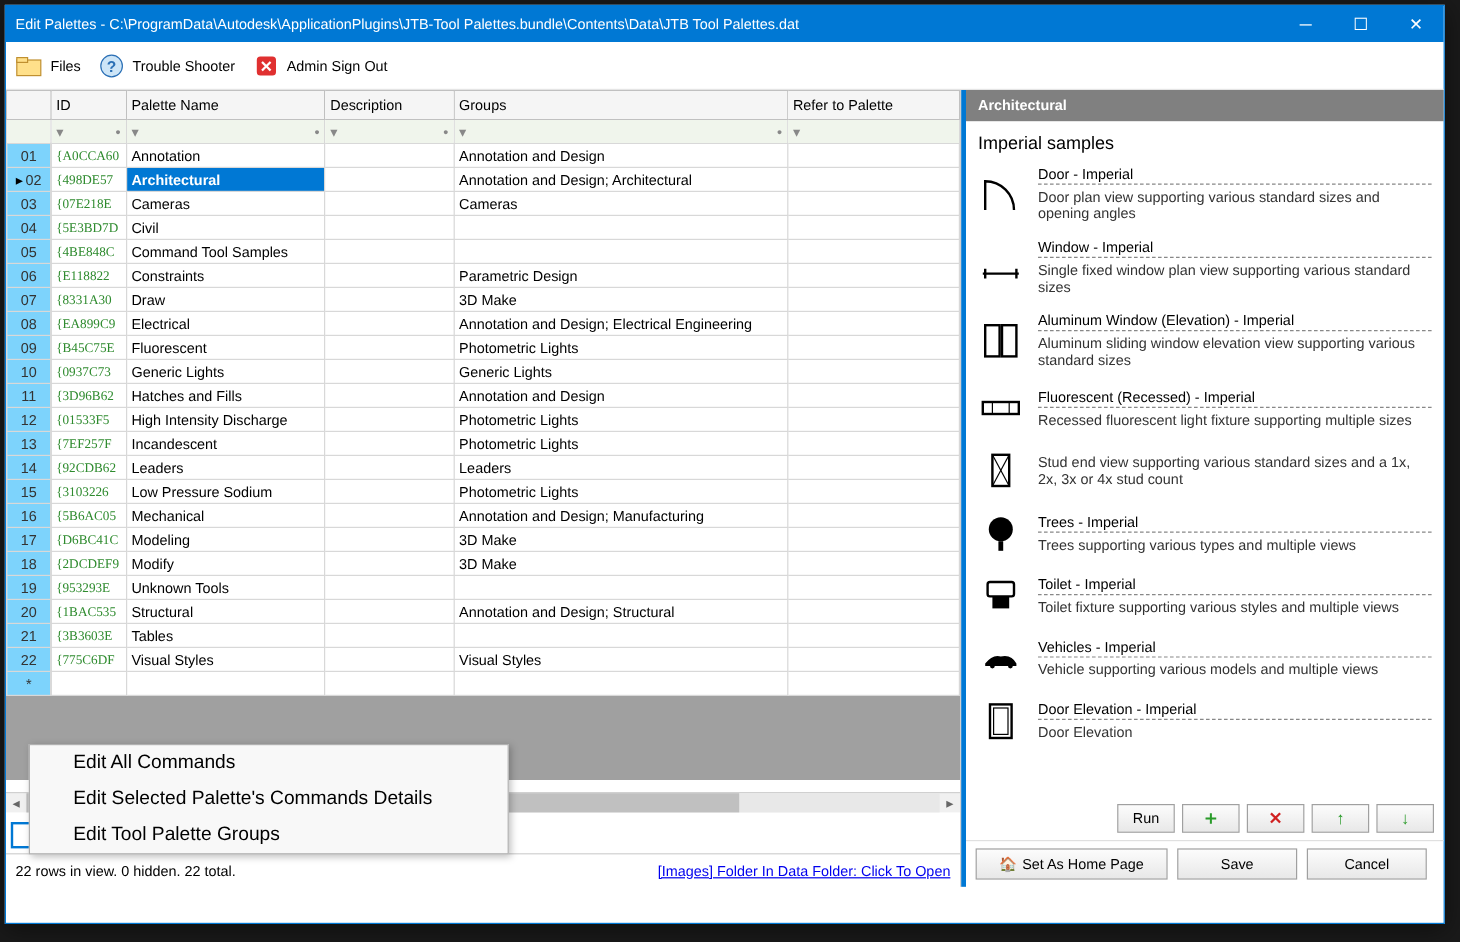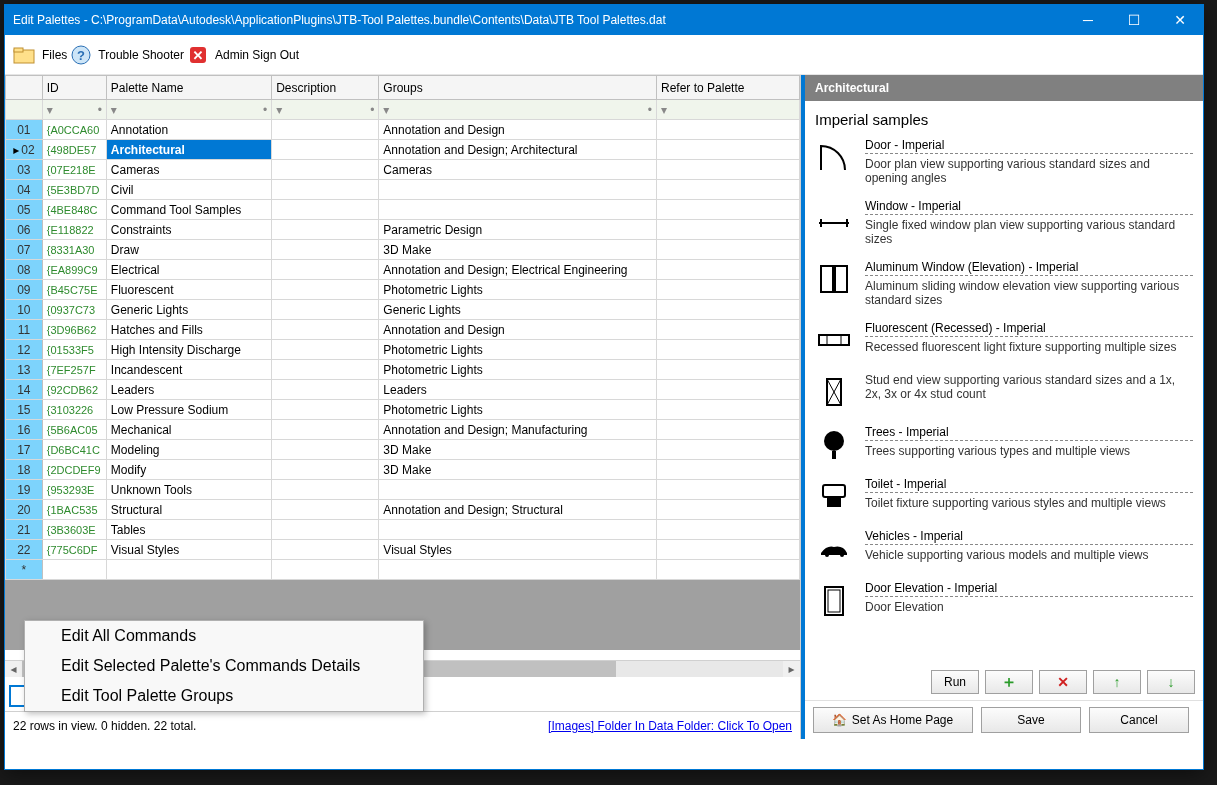--- a/index.html
+++ b/index.html
@@ -2,37 +2,37 @@
 <html><head>
 <meta charset="utf-8">
 <style>
 * { box-sizing: border-box; margin: 0; padding: 0; font-family: "Segoe UI", Tahoma, sans-serif; }
 body { background: #1a1a1a; font-size: 12px; width: 1217px; height: 785px; overflow: hidden; position: relative; }
 .window { position: absolute; top: 4px; left: 4px; width: 1200px; height: 766px; background: #fff; border: 1px solid #0078d4; box-shadow: 0 4px 20px rgba(0,0,0,0.5); }
 .titlebar { background: #0078d4; color: #fff; height: 30px; display: flex; align-items: center; padding-left: 8px; font-size: 12px; }
 .titlebar-text { flex: 1; white-space: nowrap; overflow: hidden; }
 .titlebar-btns { display: flex; }
 .titlebar-btn { width: 46px; height: 30px; display: flex; align-items: center; justify-content: center; color: #fff; font-size: 14px; cursor: pointer; }
-.toolbar { height: 40px; display: flex; align-items: center; padding: 4px 8px; gap: 2px; border-bottom: 1px solid #e5e5e5; }
+.toolbar { height: 40px; display: flex; align-items: center; padding: 4px 8px; gap: 14px; border-bottom: 1px solid #e5e5e5; }
 .tb-item { display: flex; align-items: center; gap: 5px; cursor: pointer; font-size: 12px; }
 .tb-icon { width: 24px; height: 24px; display: flex; align-items: center; justify-content: center; }
 .main { display: flex; height: calc(100% - 100px); }
 .left { width: 796px; display: flex; flex-direction: column; border-right: 1px solid #d0d0d0; }
 .right { width: 402px; display: flex; flex-direction: column; border-left: 4px solid #0078d4; }
 .grid-wrap { flex: 1; overflow: hidden; position: relative; }
 table.grid { width: 100%; border-collapse: collapse; font-size: 12px; }
 .grid th { background: #f5f5f5; border: 1px solid #c0c0c0; height: 24px; text-align: left; padding: 0 4px; font-weight: normal; position: sticky; top: 0; }
 .grid td { border: 1px solid #d8d8d8; height: 20px; padding: 0 4px; white-space: nowrap; overflow: hidden; }
 .grid .filter-row td { background: #f0f5ec; text-align: right; color: #888; position: relative; }
 .filter-icon { position: absolute; left: 4px; top: 3px; }
 .grid tbody tr td:first-child { background: #7dd3fc; text-align: center; color: #333; border-right: 1px solid #c0c0c0; }
 .grid tbody tr.sel td { }
 .grid tbody tr.sel td.pal { background: #0078d4; color: #fff; font-weight: bold; }
 .grid tbody tr.sel td:first-child::before { content: "▸"; color: #000; margin-right: 2px; }
-.grid td.idcol { color: #2e8b2e; font-family: Liberation Sans, sans-serif; font-size: 11px; }
+.grid td.idcol { color: #2e8b2e; font-family: Liberation Serif, serif; font-size: 11px; }
 .row-star td:first-child { text-align: center; }
 .col-row { width: 36px; }
 .col-id { width: 55px; }
 .col-name { width: 162px; }
 .col-desc { width: 105px; }
 .col-groups { width: 272px; }
 .col-refer { width: 140px; }
 .grid-gap { height: 70px; background: #a0a0a0; }
 .scrollbar-h { height: 17px; background: #f0f0f0; border-top: 1px solid #d0d0d0; display: flex; align-items: center; }
 .scroll-arrow { width: 17px; height: 17px; display:flex; align-items:center; justify-content:center; color:#666; cursor: pointer; }
@@ -41,21 +41,21 @@
 .context-menu { position: absolute; left: 19px; top: 615px; width: 400px; background: #f8f8f8; border: 1px solid #b0b0b0; box-shadow: 2px 2px 6px rgba(0,0,0,0.25); z-index: 50; }
 .context-menu .cm-item { padding: 6px 10px 6px 36px; font-size: 16px; cursor: pointer; }
 .btn-row { display: flex; gap: 10px; padding: 8px 4px 4px 4px; }
 .btn { width: 100px; height: 22px; border: 1px solid #a0a0a0; background: linear-gradient(#fcfcfc,#e8e8e8); font-size: 12px; cursor: pointer; }
 .btn.open { border: 2px solid #0078d4; background: #fff; }
 .footer { height: 28px; border-top: 1px solid #d0d0d0; display: flex; align-items: center; padding: 0 8px; font-size: 12px; }
 .footer-link { margin-left: auto; color: #0000ee; text-decoration: underline; cursor: pointer; }
 .right-header { background: #808080; color: #fff; font-weight: bold; padding: 6px 10px; font-size: 12px; }
 .right-body { flex:1; overflow-y: auto; padding: 10px; }
 .right-title { font-weight: normal; font-size: 15px; margin-bottom: 10px; }
-.sample { display: flex; gap: 12px; margin-bottom: 14px; }
+.sample { display: flex; gap: 12px; margin-bottom: 14px; align-items: center; }
 .sample-icon { width: 38px; height: 38px; flex-shrink: 0; border: 1px solid #fff; display:flex; align-items:center; justify-content:center; }
 .sample-text { flex:1; }
 .sample-name { font-size: 12px; border-bottom: 1px dashed #888; padding-bottom: 1px; margin-bottom: 3px; }
 .sample-desc { font-size: 12px; color: #333; }
 .right-toolbar { padding: 6px 8px; display: flex; justify-content: flex-end; gap: 6px; }
 .mini-btn { width: 48px; height: 24px; border: 1px solid #a0a0a0; background: linear-gradient(#fcfcfc,#e8e8e8); display:flex; align-items:center; justify-content:center; cursor:pointer; font-size: 12px; }
 .bottom-right { padding: 6px 8px; display:flex; gap: 8px; border-top: 1px solid #e0e0e0; }
 .bottom-right .btn2 { flex:0 0 auto; width: 100px; height: 26px; border: 1px solid #a0a0a0; background: linear-gradient(#fcfcfc,#e8e8e8); cursor: pointer; font-size:12px; display:flex; align-items:center; justify-content:center; gap:4px;}
 </style>
 </head>

